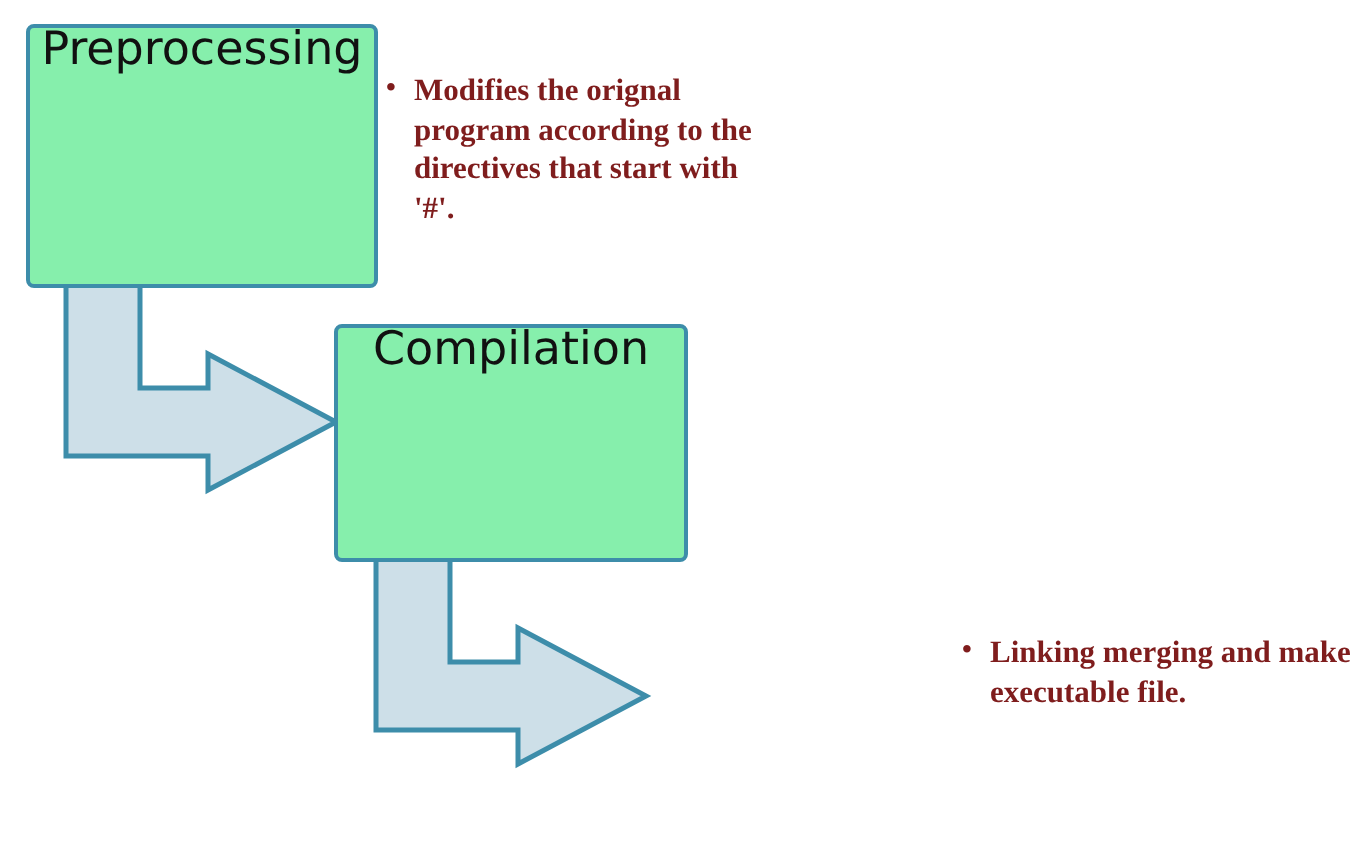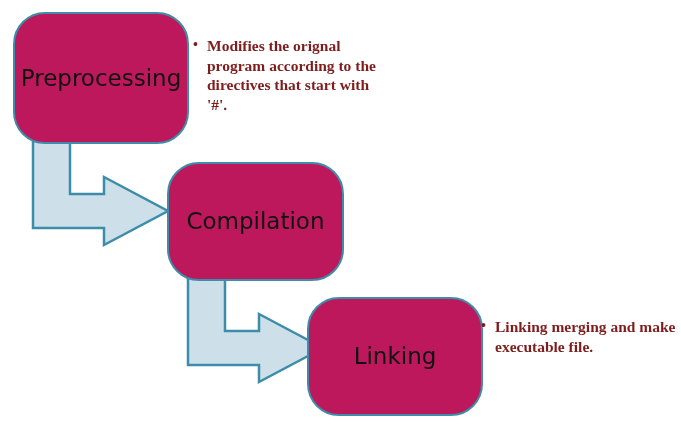--- a/index.html
+++ b/index.html
@@ -17,25 +17,24 @@
   #diagram-canvas {
     position: absolute;
     left: 0;
     top: 0;
     width: 681px;
     height: 434px;
   }
   .stage-box {
     position: absolute;
     box-sizing: border-box;
-    background: #be185d;
+    background: #86efac;
     border: 2.5px solid #3d8daa;
-    border-radius: 32px;
+    border-radius: 4px;
     display: flex;
-    align-items: center;
     justify-content: center;
     z-index: 3;
   }
   .stage-label {
     font-family: "DejaVu Sans", sans-serif;
     font-size: 23px;
     font-weight: 400;
     color: #111111;
     letter-spacing: 0px;
     line-height: 1;
@@ -117,20 +116,17 @@
     <span class="stage-label">Preprocessing</span>
   </div>
   <ul id="note-preprocessing" class="note">
     <li><span>Modifies the orignal program according to the directives that start with '#'.</span></li>
   </ul>
 
   <div id="box-compilation" class="stage-box">
     <span class="stage-label">Compilation</span>
   </div>
 
-  <div id="box-linking" class="stage-box">
-    <span class="stage-label">Linking</span>
-  </div>
   <ul id="note-linking" class="note">
     <li><span>Linking merging and make executable file.</span></li>
   </ul>
 
 </div>
 
 </body></html>

